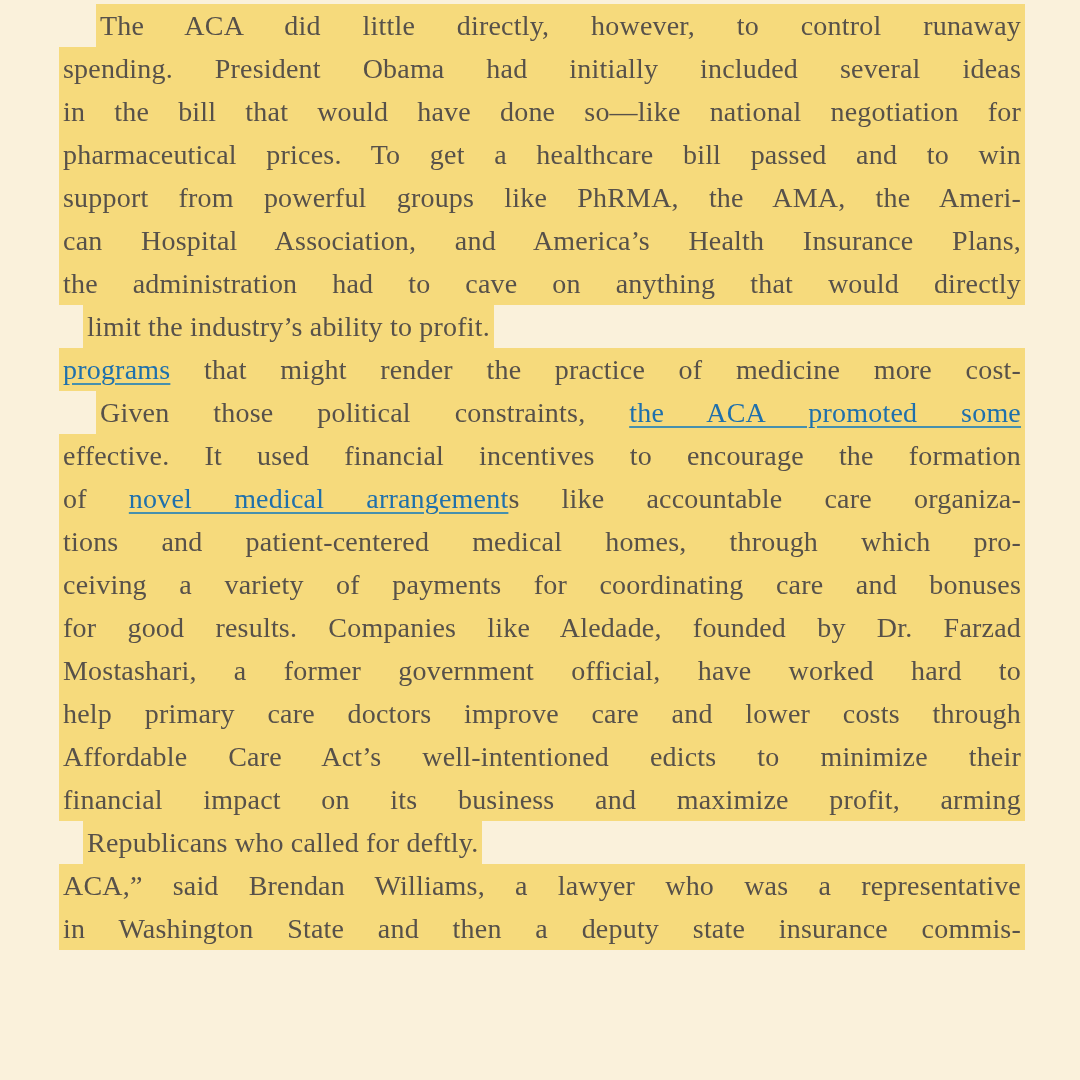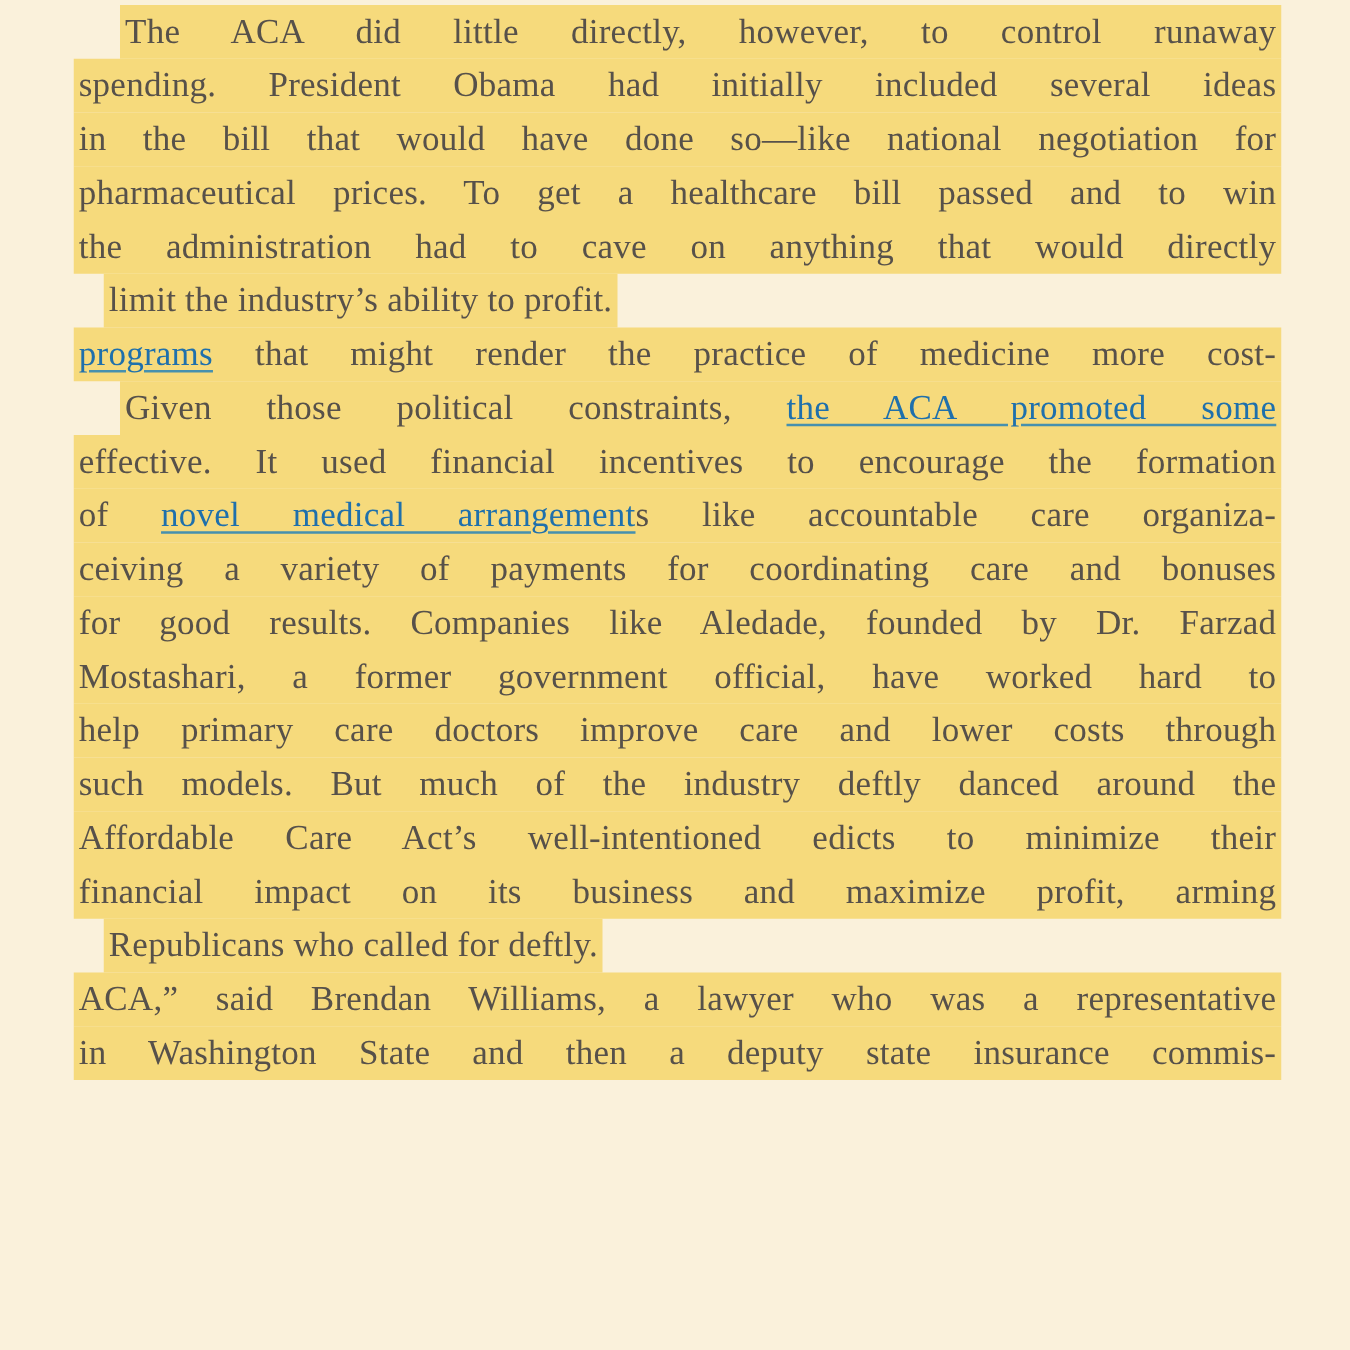--- a/index.html
+++ b/index.html
@@ -55,33 +55,35 @@
 </style>
 </head>
 <body>
 
 <div class="page">
     <div class="para">
       <div class="line indent"><span class="hl"><span>The ACA did little directly, however, to control runaway</span></span></div>
       <div class="line"><span class="hl"><span>spending. President Obama had initially included several ideas</span></span></div>
       <div class="line"><span class="hl"><span>in the bill that would have done so—like national negotiation for</span></span></div>
       <div class="line"><span class="hl"><span>pharmaceutical prices. To get a healthcare bill passed and to win</span></span></div>
+      <div class="line"><span class="hl"><span>support from powerful groups like PhRMA, the AMA, the Ameri-</span></span></div>
+      <div class="line"><span class="hl"><span>can Hospital Association, and America’s Health Insurance Plans,</span></span></div>
       <div class="line"><span class="hl"><span>the administration had to cave on anything that would directly</span></span></div>
       <div class="line last"><span class="hl"><span>limit the industry’s ability to profit.</span></span></div>
     </div>
     <div class="para">
       <div class="line"><span class="hl"><span class="link">programs</span><span> that might render the practice of medicine more cost-</span></span></div>
       <div class="line indent"><span class="hl"><span>Given those political constraints, </span><span class="link">the ACA promoted some</span></span></div>
       <div class="line"><span class="hl"><span>effective. It used financial incentives to encourage the formation</span></span></div>
       <div class="line"><span class="hl"><span>of </span><span class="link">novel medical arrangement</span><span>s like accountable care organiza-</span></span></div>
+      <div class="line"><span class="hl"><span>tions and patient-centered medical homes, through which pro-</span></span></div>
       <div class="line"><span class="hl"><span>ceiving a variety of payments for coordinating care and bonuses</span></span></div>
       <div class="line"><span class="hl"><span>for good results. Companies like Aledade, founded by Dr. Farzad</span></span></div>
       <div class="line"><span class="hl"><span>Mostashari, a former government official, have worked hard to</span></span></div>
       <div class="line"><span class="hl"><span>help primary care doctors improve care and lower costs through</span></span></div>
-      <div class="line"><span class="hl"><span>such models. But much of the industry deftly danced around the</span></span></div>
       <div class="line"><span class="hl"><span>Affordable Care Act’s well-intentioned edicts to minimize their</span></span></div>
       <div class="line"><span class="hl"><span>financial impact on its business and maximize profit, arming</span></span></div>
       <div class="line last"><span class="hl"><span>Republicans who called for deftly.</span></span></div>
     </div>
     <div class="para">
       <div class="line"><span class="hl"><span>ACA,” said Brendan Williams, a lawyer who was a representative</span></span></div>
       <div class="line"><span class="hl"><span>in Washington State and then a deputy state insurance commis-</span></span></div>
     </div>
   </div>
 

